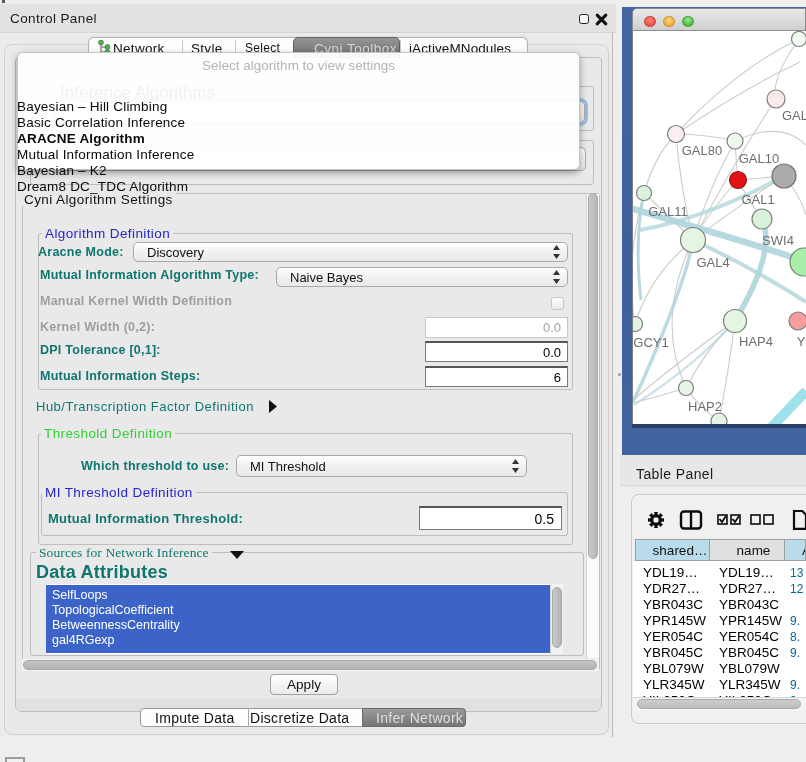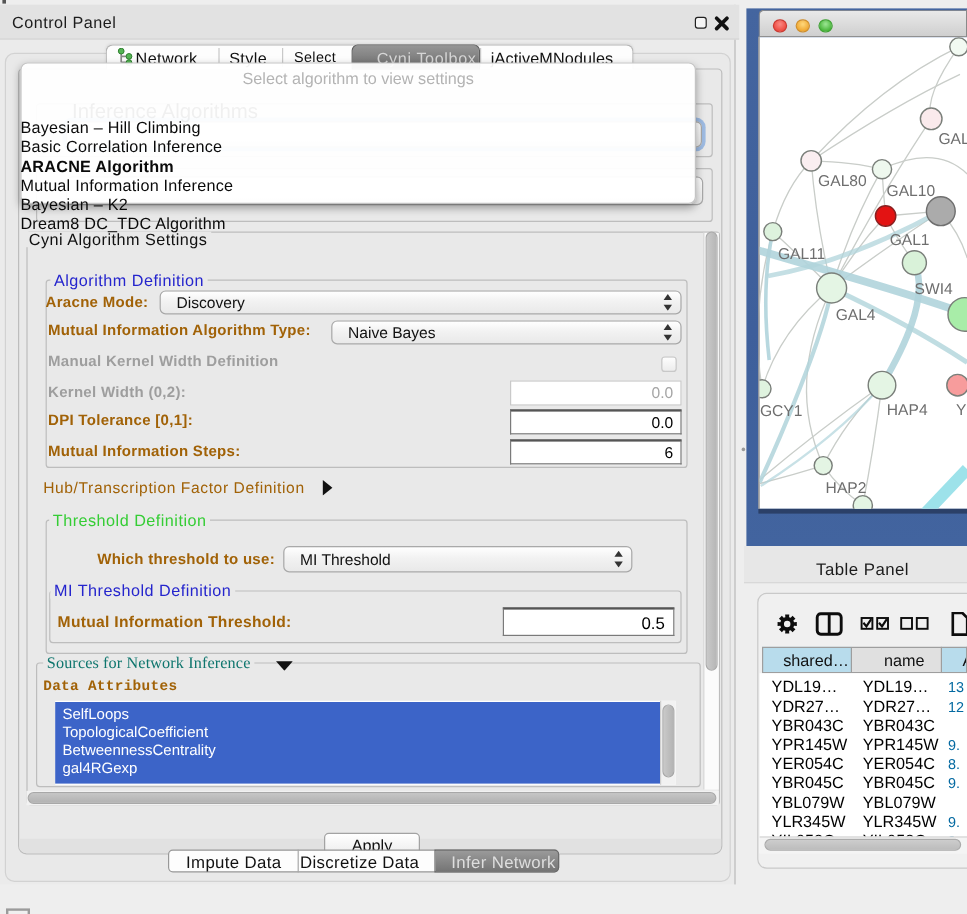--- a/index.html
+++ b/index.html
@@ -6,21 +6,21 @@
 html,body { width:806px; height:762px; overflow:hidden; }
 body { font-family:"Liberation Sans", sans-serif; background:#eeeeee; position:relative; }
 .abs { position:absolute; }
 .b { font-weight:bold; }
 .grouplabel { position:absolute; font-size:13.5px; letter-spacing:0.4px; background:#e9e9e9; padding:0 3px; line-height:13px; }
 .fieldset { position:absolute; border:1px solid #bdbdbd; border-radius:3px; }
 .combo { position:absolute; border:1px solid #a9a9a9; border-radius:5px; background:linear-gradient(#ffffff,#f2f2f2 45%,#e9e9e9); font-size:13px; color:#111; }
 .combo .ctext { position:absolute; left:13px; top:50%; transform:translateY(-50%); white-space:nowrap; }
 .combo .arr { position:absolute; right:6px; top:50%; transform:translateY(-50%); width:9px; height:14px; }
 .tfield { position:absolute; background:#fff; font-size:13px; text-align:right; }
-.lbl { position:absolute; font-size:12.5px; letter-spacing:0.25px; color:#a16207; white-space:nowrap; transform:translateY(-50%); }
+.lbl { position:absolute; font-size:12.5px; letter-spacing:0.25px; color:#0f766e; white-space:nowrap; transform:translateY(-50%); }
 </style>
 </head>
 <body>
 <div class="abs" style="left:2px; top:0; width:3px; height:3px; background:#555;"></div>
 
 <div class="abs" style="left:0; top:4px; width:613px; height:733px; background:#ebebeb; border-right:1px solid #b9b9b9;"></div>
 
 <div class="abs" style="left:0; top:4px; width:616px; height:29px; background:#e2e2e2; border-bottom:1px solid #d4d4d4;"></div>
 <div class="abs" style="left:10px; top:11px; font-size:13.5px; letter-spacing:0.4px; color:#1c1c1c;">Control Panel</div>
 
@@ -118,29 +118,29 @@
 <div class="fieldset" style="left:41px; top:492px; width:527px; height:44px;"></div>
 <div class="grouplabel" style="left:42px; top:486px; color:#2525cd;">MI Threshold Definition</div>
 <div class="lbl b" style="left:48px; top:518px; font-size:13px;">Mutual Information Threshold:</div>
 <div class="tfield" style="left:419px; top:506px; width:143px; height:24px; border:1px solid #7a7a7a; border-top:2px solid #555; color:#000; font-size:14px; padding:3px 7px 0 0;">0.5</div>
 
 <div class="fieldset" style="left:30px; top:552px; width:554px; height:104px;"></div>
 <div class="grouplabel" style="left:36px; top:546px; color:#0f766e; letter-spacing:0.1px;font-family:Liberation Serif, serif;">Sources for Network Inference</div>
 <svg class="abs" style="left:230px; top:550px;" width="14" height="9" viewBox="0 0 14 9">
     <path d="M0 1 L14 1 L7 9 Z" fill="#111"></path>
   </svg>
-<div class="lbl b" style="left:36px; top:572px; font-size:12px;font-family:Liberation Mono, monospace;">Data Attributes</div>
+<div class="lbl b" style="left:36px; top:572px; font-size:18px;">Data Attributes</div>
 
 <div class="abs" style="left:46px; top:584px; width:517px; height:70px; background:#fff;"></div>
 <div class="abs" style="left:46px; top:585px; width:504px; height:68px; background:#3c64c8;"></div>
 <div class="abs" style="left:52px; top:588px; font-size:12.5px; color:#fff; line-height:15px;">SelfLoops<br>TopologicalCoefficient<br>BetweennessCentrality<br>gal4RGexp</div>
 <div class="abs" style="left:550px; top:584px; width:13px; height:70px; background:#f2f2f2; border-left:1px solid #d0d0d0;"></div>
 <div class="abs" style="left:551.5px; top:587px; width:10px; height:61px; background:linear-gradient(90deg,#c9c9c9,#b4b4b4); border-radius:5px; border:1px solid #a8a8a8;"></div>
 
-<div class="abs" style="left:270px; top:694px; width:80px; height:21px; background:linear-gradient(#ffffff,#eaeaea); border:1px solid #a3a3a3; border-radius:4px; text-align:center; font-size:13.5px; color:#111; line-height:19px;">Apply</div>
+<div class="abs" style="left:270px; top:674px; width:68px; height:21px; background:linear-gradient(#ffffff,#eaeaea); border:1px solid #a3a3a3; border-radius:4px; text-align:center; font-size:13.5px; color:#111; line-height:19px;">Apply</div>
 
 <div class="abs" style="left:140px; top:708px; width:326px; height:19px; background:#fdfdfd; border:1px solid #989898; border-radius:4px;"></div>
 <div class="abs" style="left:248px; top:708px; width:1px; height:19px; background:#a8a8a8;"></div>
 <div class="abs" style="left:362px; top:708px; width:104px; height:19px; background:linear-gradient(#9a9a9a,#757575); border:1px solid #6a6a6a; border-radius:0 4px 4px 0;"></div>
 <div class="abs" style="left:155px; top:710px; font-size:14px; letter-spacing:0.3px; color:#111;">Impute Data</div>
 <div class="abs" style="left:250px; top:710px; font-size:14px; letter-spacing:0.3px; color:#111;">Discretize Data</div>
 <div class="abs" style="left:376px; top:710px; font-size:14px; letter-spacing:0.3px; color:#dedede;">Infer Network</div>
 
 <div class="abs" style="left:5px; top:757px; width:20px; height:10px; border:2px solid #9b9b9b; background:#f0f0f0;"></div>
 
@@ -223,21 +223,21 @@
     <text x="778" y="245">SWI4</text>
     <text x="713" y="267">GAL4</text>
     <text x="651" y="347">GCY1</text>
     <text x="756" y="346">HAP4</text>
     <text x="801" y="346">Y</text>
     <text x="705" y="411">HAP2</text>
   </g>
 </svg>
 
 <div class="abs" style="left:620px; top:455px; width:186px; height:31px; background:#e7e7e7; border-bottom:1px solid #d8d8d8;"></div>
-<div class="abs" style="left:636px; top:466px; font-size:14px; letter-spacing:0.4px; color:#1c1c1c;margin-left:44px;">Table Panel</div>
+<div class="abs" style="left:636px; top:466px; font-size:14px; letter-spacing:0.4px; color:#1c1c1c;">Table Panel</div>
 <div class="abs" style="left:631px; top:494px; width:180px; height:230px; background:#f0f0f0; border:1px solid #c9c9c9; border-radius:8px 0 0 8px;"></div>
 
 <svg class="abs" style="left:645px; top:510px;" width="162" height="24" viewBox="0 0 160 24">
   <path fill="#0d0d0d" fill-rule="evenodd" d="M18.02 8.27 L18.02 11.73 L15.69 11.55 L15.12 12.93 L16.89 14.45 L14.45 16.89 L12.93 15.12 L11.55 15.69 L11.73 18.02 L8.27 18.02 L8.45 15.69 L7.07 15.12 L5.55 16.89 L3.11 14.45 L4.88 12.93 L4.31 11.55 L1.98 11.73 L1.98 8.27 L4.31 8.45 L4.88 7.07 L3.11 5.55 L5.55 3.11 L7.07 4.88 L8.45 4.31 L8.27 1.98 L11.73 1.98 L11.55 4.31 L12.93 4.88 L14.45 3.11 L16.89 5.55 L15.12 7.07 L15.69 8.45 Z M12.7 10 A2.7 2.7 0 1 0 7.3 10 A2.7 2.7 0 1 0 12.7 10 Z"></path>
   <rect x="35" y="1.5" width="20" height="17" rx="3" fill="none" stroke="#0d0d0d" stroke-width="2.4"></rect>
   <line x1="45" y1="1.5" x2="45" y2="18.5" stroke="#0d0d0d" stroke-width="2.4"></line>
   <g fill="none" stroke="#0d0d0d" stroke-width="1.6">
     <rect x="72" y="5" width="9" height="9"></rect>
     <rect x="85" y="5" width="9" height="9"></rect>
     <path d="M73.5 9 l2.5 3 l4 -6" stroke-width="1.8"></path>

